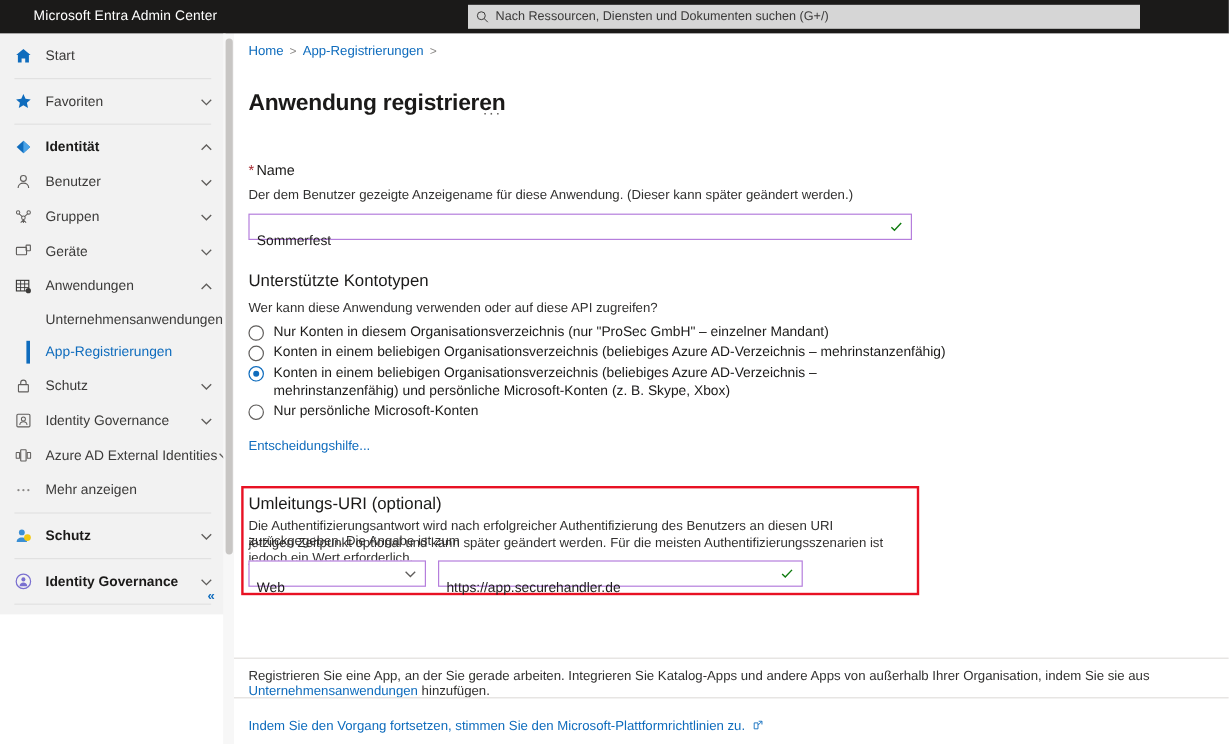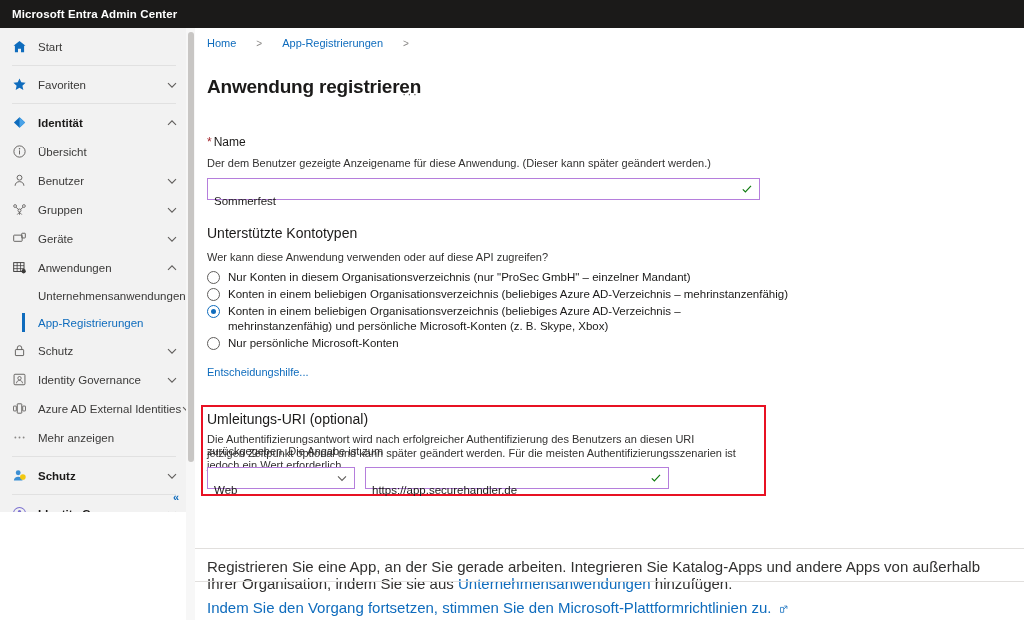--- a/index.html
+++ b/index.html
@@ -16,22 +16,22 @@
   
   .topbar {
     position: absolute; top: 0; left: 0;
     width: 1024px; height: 28px;
     background: #1b1a19;
     display: flex; align-items: center;
   }
   .topbar-title {
     color: #ffffff;
     font-size: 11.5px;
-    font-weight: bold;
-    margin-left: 12px;
+    font-weight: normal;
+    margin-left: 28px;
     letter-spacing: .1px;
     white-space: nowrap;
   }
   .search-wrap {
     position: absolute; left: 390px; top: 4px;
     width: 560px; height: 20px;
     background: #d6d6d6;
     display: flex; align-items: center;
     padding: 0 6px;
   }
@@ -105,21 +105,21 @@
   .content {
     position: absolute; top: 28px; left: 195px;
     width: 829px; height: 592px;
     background: #ffffff;
     overflow: hidden;
   }
   .breadcrumb {
     position: absolute; top: 9px; left: 12px;
     font-size: 11px;
     display: flex; align-items: center;
-    gap: 20px;
+    gap: 5px;
   }
   .breadcrumb a { color: #0f6cbd; text-decoration: none; cursor: pointer; }
   .breadcrumb .sep { color: #8a8886; font-size: 10px; }
 
   .page-title {
     position: absolute; top: 48px; left: 12px;
     font-size: 19px; font-weight: bold; color: #1b1a19;
     letter-spacing: -.2px;
   }
   .title-ellipsis {
@@ -181,30 +181,37 @@
     width: 565px; height: 91px;
     border: 2px solid #e81123;
     background: transparent;
   }
 
   .bottom-sep {
     position: absolute; left: 0; width: 829px; height: 1px; background: #e1dfdd;
   }
 
   .footnote {
-    position: absolute; left: 12px; font-size: 15px; color: #323130;
+    position: absolute; left: 12px; font-size: 11px; color: #323130;
   }
 
   .ext-icon { width: 9px; height: 9px; margin-left: 3px; vertical-align: -1px; }
 </style>
 </head>
 <body>
 
 <div class="topbar">
   <div class="topbar-title">Microsoft Entra Admin Center</div>
+  <div class="search-wrap">
+    <svg class="search-icon" viewBox="0 0 16 16">
+      <circle cx="6.8" cy="6.8" r="4.4" fill="none" stroke="#3b3a39" stroke-width="1.1"></circle>
+      <line x1="10.2" y1="10.2" x2="14" y2="14" stroke="#3b3a39" stroke-width="1.1"></line>
+    </svg>
+    <span class="search-text">Nach Ressourcen, Diensten und Dokumenten suchen (G+/)</span>
+  </div>
 </div>
 
 <div class="sidebar">
 
   <div class="nav-item" style="margin-top:4px;">
     <span class="ico">
       <svg viewBox="0 0 16 16" width="15" height="15">
           <path d="M8 2 1.6 7.3h1.5V14h3.3v-3.6h3.2V14h3.3V7.3h1.5z" fill="#0f6cbd"></path>
         </svg>
     </span>
@@ -233,30 +240,20 @@
           <path d="M8 2.5 14 8l-6 5.5L2 8z" fill="#0f6cbd"></path>
           <path d="M8 2.5 14 8l-6 5.5z" fill="#4aa3e8"></path>
         </svg>
     </span>
     <span class="lbl">Identität</span>
     <svg class="chev" viewBox="0 0 12 12">
         <path d="M2 7.8 6 3.8l4 4" fill="none" stroke="#605e5c" stroke-width="1.1"></path>
       </svg>
   </div>
 
-  <div class="nav-item">
-    <span class="ico">
-      <svg viewBox="0 0 16 16" width="15" height="15">
-          <circle cx="8" cy="8" r="6" fill="none" stroke="#605e5c" stroke-width="1"></circle>
-          <circle cx="8" cy="5" r=".8" fill="#605e5c"></circle>
-          <rect x="7.5" y="6.8" width="1" height="4.3" fill="#605e5c"></rect>
-        </svg>
-    </span>
-    <span class="lbl">Übersicht</span>
-  </div>
 
   <div class="nav-item">
     <span class="ico">
       <svg viewBox="0 0 16 16" width="15" height="15">
           <circle cx="8" cy="5" r="2.6" fill="none" stroke="#605e5c" stroke-width="1"></circle>
           <path d="M3.3 13.6c0-2.7 2.1-4.4 4.7-4.4s4.7 1.7 4.7 4.4" fill="none" stroke="#605e5c" stroke-width="1"></path>
         </svg>
     </span>
     <span class="lbl">Benutzer</span>
     <svg class="chev" viewBox="0 0 12 12">

